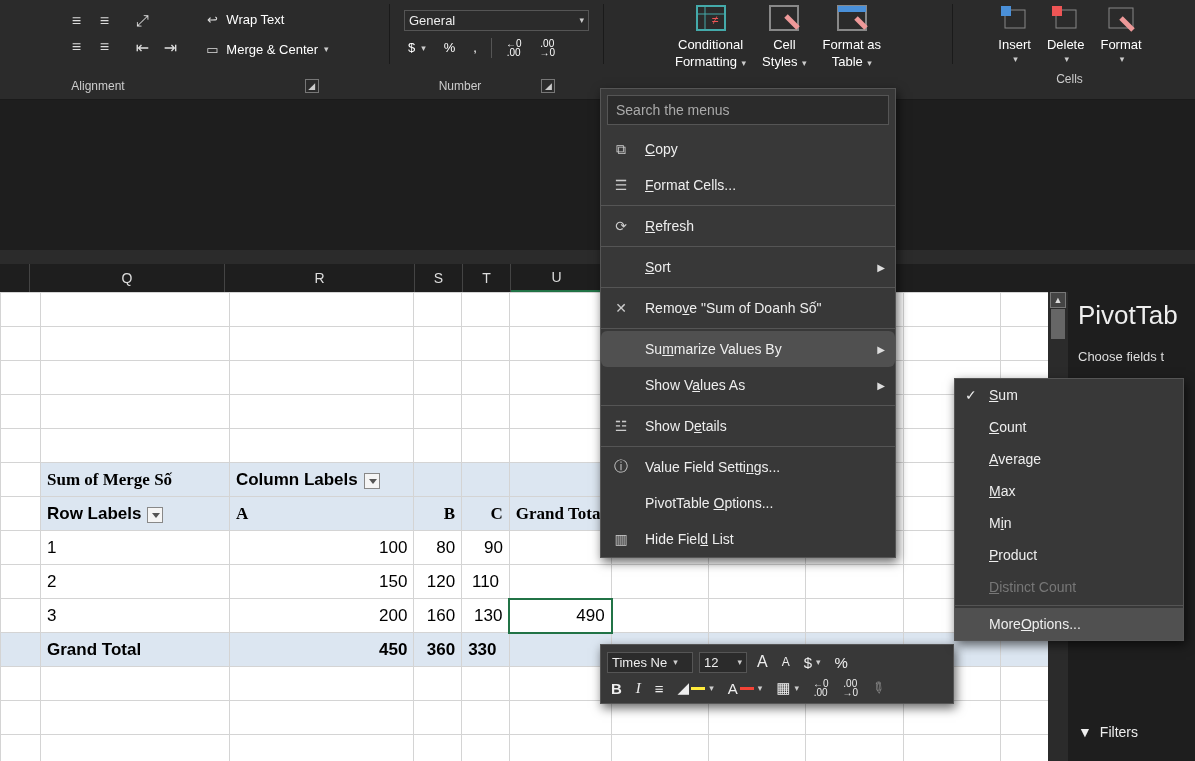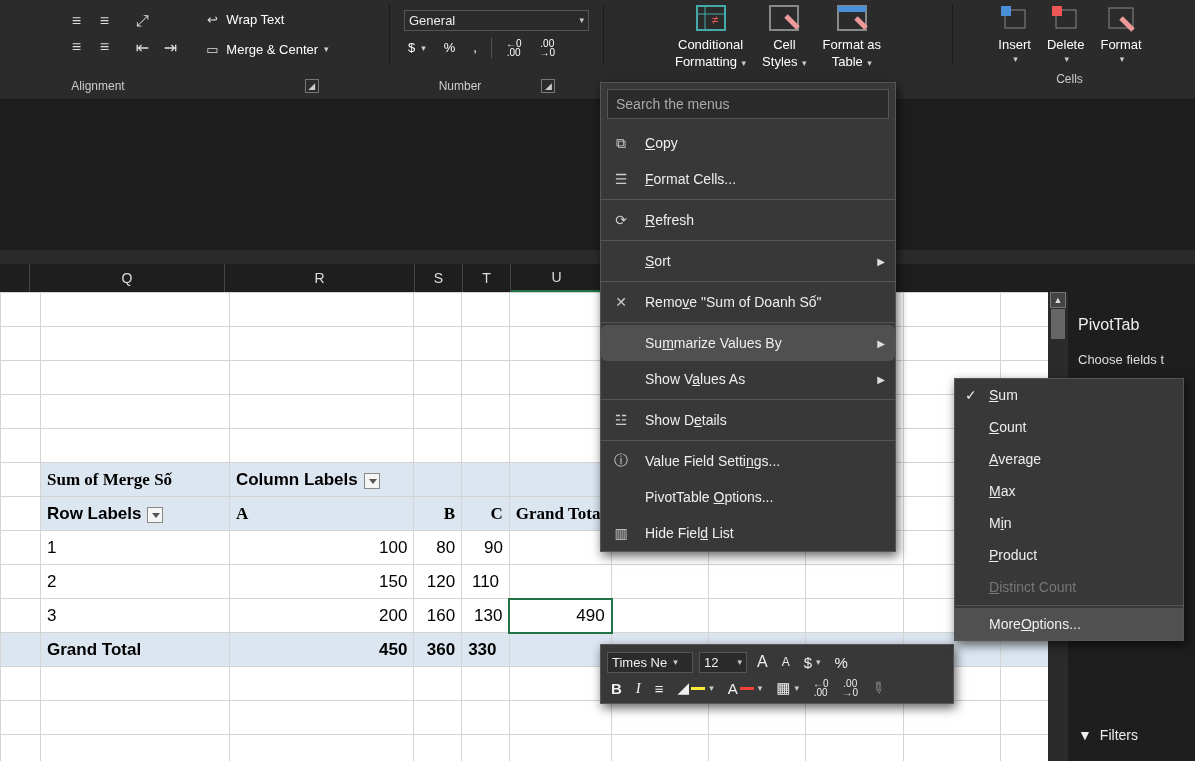--- a/index.html
+++ b/index.html
@@ -31,21 +31,21 @@
   .sheet td { border: 1px solid #d4d4d4; height: 34px; padding: 2px 6px; min-width: 40px; }
   .pivot-header { background: #dce6f1; font-weight: bold; font-family: "Times New Roman", serif; font-size: 17px; }
   .pivot-body { font-family: "Times New Roman", serif; font-size: 17px; }
   .pivot-total { background: #dce6f1; font-weight: bold; font-family: "Times New Roman", serif; font-size: 17px; }
   .drop-arrow { display:inline-block;width:16px;height:16px;border:1px solid #888;background:#f5f5f5;position:relative;margin-left:6px;vertical-align:middle;}
   .drop-arrow::after{content:"";position:absolute;top:5px;left:4px;border-left:4px solid transparent;border-right:4px solid transparent;border-top:5px solid #555;}
 
   .active-cell { border: 2px solid #217346 !important; }
 
   
-  .ctx-menu { position: absolute; top: 82px; left: 600px; width: 296px; background: #383838; border: 1px solid #555; box-shadow: 2px 4px 10px rgba(0,0,0,0.6); font-size: 14px; color: #eee; z-index: 50; }
+  .ctx-menu { position: absolute; top: 88px; left: 600px; width: 296px; background: #383838; border: 1px solid #555; box-shadow: 2px 4px 10px rgba(0,0,0,0.6); font-size: 14px; color: #eee; z-index: 50; }
   .ctx-search { margin: 6px; padding: 6px 8px; background: #2b2b2b; border: 1px solid #555; color: #aaa; font-size: 14px; }
   .ctx-item { display: flex; align-items: center; padding: 8px 10px; gap: 14px; position: relative; }
   .ctx-item:hover, .ctx-item.hover { background: #505050; border-radius: 6px; }
   .ctx-icon { width: 20px; height: 20px; display:inline-flex; align-items:center; justify-content:center; color:#ccc; }
   .ctx-item .arrow { position: absolute; right: 10px; font-size: 10px; color: #ddd; }
   .ctx-sep { height: 1px; background: #555; margin: 2px 0; }
 
   
   .sub-menu { position: absolute; top: 378px; left: 954px; width: 230px; background: #383838; border: 1px solid #555; box-shadow: 2px 4px 10px rgba(0,0,0,0.6); font-size: 14px; color: #eee; z-index: 60; }
   .sub-item { display:flex; align-items:center; padding:8px 10px 8px 34px; position:relative; }
@@ -56,21 +56,21 @@
 
   
   .mini-toolbar { position:absolute; top:644px; left:600px; width:354px; background:#383838; border:1px solid #555; box-shadow:2px 4px 10px rgba(0,0,0,0.6); z-index:40; padding:4px 6px 2px 6px; font-size:14px; color:#eee;}
   .mini-row { display:flex; align-items:center; gap:6px; padding:2px 0; }
   .mini-select { background:#2b2b2b; border:1px solid #555; color:#eee; padding:2px 4px; font-size:13px; display:flex; align-items:center; gap:4px;}
   .mini-btn { padding:2px 4px; font-size:15px; color:#eee; display:inline-flex; align-items:center; gap:2px;}
   .brush-tilt { transform: rotate(40deg); display:inline-block; color:#888;}
 
   
   .side-pane { position:absolute; top:292px; right:0; width:147px; height:469px; background:#1e1e1e; color:#eee; font-size:14px; padding-left:12px;}
-  .side-pane h2 { font-size:16px; font-weight:normal; margin-top:24px; white-space:nowrap; overflow:hidden;}
+  .side-pane h2 { font-size:26px; font-weight:normal; margin-top:8px; white-space:nowrap; overflow:hidden;}
   .side-pane .sub { font-size:13px; color:#ddd; margin-top:18px; white-space:nowrap; overflow:hidden;}
   .side-pane .filters { margin-top:360px; font-size:14px; display:flex; gap:8px; align-items:center;}
   .side-scroll { position:absolute; top:0; left:0; width:20px; height:100%; background:#2b2b2b; display:flex; flex-direction:column; align-items:center;}
   .side-scroll .up { width:16px;height:16px;border:1px solid #777;background:#444;display:flex;align-items:center;justify-content:center;font-size:9px;color:#ddd;margin-top:0;}
   .side-scroll .track { flex:1;background:#2b2b2b;width:16px;}
   .side-scroll .track .thumb{width:14px;height:30px;background:#666;margin:1px auto 0;}
 
   .dialog-launch { width:14px;height:14px;border:1px solid #777;display:inline-flex;align-items:center;justify-content:center;font-size:9px;color:#ccc;}
 
   .carets { font-size:9px;color:#ccc;margin-left:2px;}

